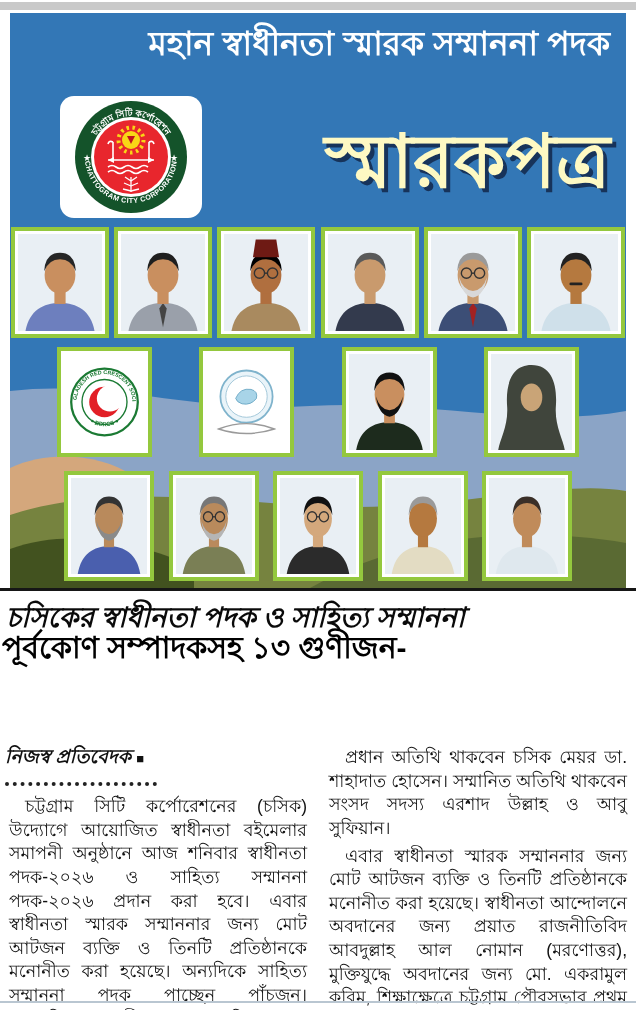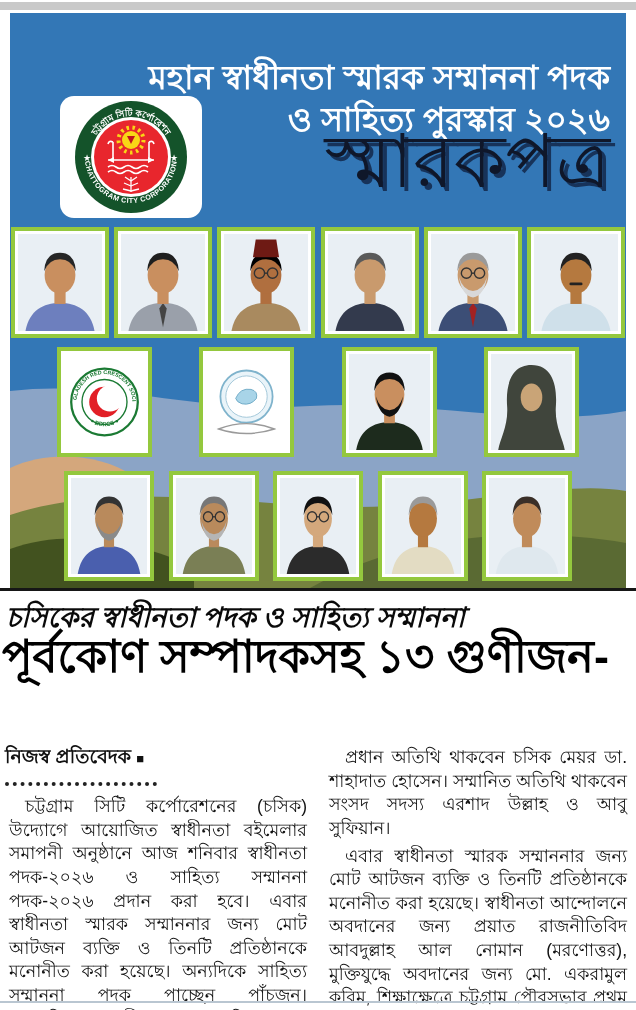--- a/index.html
+++ b/index.html
@@ -1,43 +1,43 @@
 <!DOCTYPE html>
 <html><head>
 <meta charset="utf-8">
 <style>
   html,body{margin:0;padding:0;background:#fff;}
   .page{position:relative;width:636px;height:1010px;background:#fff;overflow:hidden;
         font-family:"Liberation Sans",sans-serif;}
   .topbar{position:absolute;top:2px;left:0;width:636px;height:8px;background:#c9c9c9;}
   .poster{position:absolute;left:10px;top:13px;width:616px;height:575px;background:#3377b6;overflow:hidden;}
   .landscape{position:absolute;left:0;top:0;width:616px;height:575px;}
-  .poster-title{position:absolute;top:10px;right:16px;text-align:right;color:#ffffff;
-        font-weight:bold;font-size:33px;line-height:1.26;margin-top:34px;}
+  .poster-title{position:absolute;top:10px;right:16px;color:#ffffff;
+        font-weight:bold;font-size:33px;line-height:1.26;}
   .logo-box{position:absolute;left:50px;top:83px;width:142px;height:122px;background:#fff;
         border-radius:14px;display:flex;align-items:center;justify-content:center;}
-  .banner-word{position:absolute;right:16px;top:112px;font-size:74px;font-weight:400;line-height:1;
-        color:#0f172a;text-shadow:4px 4px 0 #17335a;}
+  .banner-word{position:absolute;right:16px;top:112px;font-size:74px;font-weight:700;line-height:1;
+        color:#fef9c3;text-shadow:4px 4px 0 #17335a;}
   .prow{position:absolute;left:0;width:616px;display:flex;justify-content:space-between;box-sizing:border-box;}
   #row1{top:214px;padding:0 1px;}
   #row2{top:334px;padding:0 47px;}
   #row3{top:458px;padding:0 54px;}
   .cell{box-sizing:border-box;background:#fff;border:4px solid #94c83e;padding:3px;}
   #row1 .cell{width:98px;height:111px;}
   #row2 .cell{width:95px;height:110px;}
   #row3 .cell{width:90px;height:110px;}
   .cell svg{width:100%;height:100%;display:block;}
   .divider{position:absolute;left:0;top:588px;width:636px;height:3px;background:#161616;}
   .kicker{position:absolute;left:6px;top:596px;font-family:"Liberation Serif",serif;font-style:italic;
         font-weight:bold;font-size:28px;color:#0a0a0a;white-space:nowrap;}
-  .headline{position:absolute;left:2px;top:630px;width:632px;font-weight:800;font-size:45px;
+  .headline{position:absolute;left:2px;top:630px;width:632px;font-weight:800;font-size:30px;
         line-height:1.18;color:#000;}
   .article-body{position:absolute;left:5px;top:742px;width:626px;display:flex;gap:14px;}
   .col{width:306px;}
-  .byline{font-size:19px;font-weight:bold;color:#111;}
+  .byline{font-size:19px;font-weight:bold;color:#111;font-style:italic;}
   .marker{font-size:13px;}
   .dots{width:152px;border-bottom:4px dotted #222;height:5px;margin:3px 0 9px 0;}
   .para{margin:4px;font-size:17.5px;line-height:1.35;text-align:justify;text-indent:16px;color:#121212;}
   .bottomline{position:absolute;left:0;top:1001px;width:636px;height:2px;background:#b9c6d1;}
 </style>
 </head>
 <body>
 
 <div class="page">
 
@@ -49,21 +49,20 @@
       <rect x="0" y="0" width="616" height="575" fill="#3377b6"></rect>
       <path d="M0,378 C100,366 180,400 300,393 C420,386 520,416 616,398 L616,575 L0,575 Z" fill="#8ba4c6"></path>
       <path d="M0,455 C40,436 92,442 122,462 C100,488 48,506 0,506 Z" fill="#d4a77c"></path>
       <path d="M0,502 C120,462 260,500 380,493 C480,488 560,468 616,478 L616,575 L0,575 Z" fill="#76833f"></path>
       <path d="M0,536 C60,514 132,530 184,554 L184,575 L0,575 Z" fill="#42521f"></path>
       <path d="M300,575 C400,518 520,514 616,530 L616,575 Z" fill="#5a6a33"></path>
     </svg>
 
     <div class="poster-title">
       <div>মহান স্বাধীনতা স্মারক সম্মাননা পদক</div>
-      <div>ও সাহিত্য পুরস্কার ২০২৬</div>
     </div>
 
     <div class="logo-box">
       <svg viewBox="0 0 114 114" width="114" height="114">
         <circle cx="57" cy="57" r="56" fill="#14532a"></circle>
         <defs>
           <path id="arcTop" d="M 16,57 A 41,41 0 0 1 98,57"></path>
           <path id="arcBot" d="M 11,57 A 46,46 0 0 0 103,57"></path>
         </defs>
         <circle cx="57" cy="57" r="40" fill="#ffffff"></circle>

